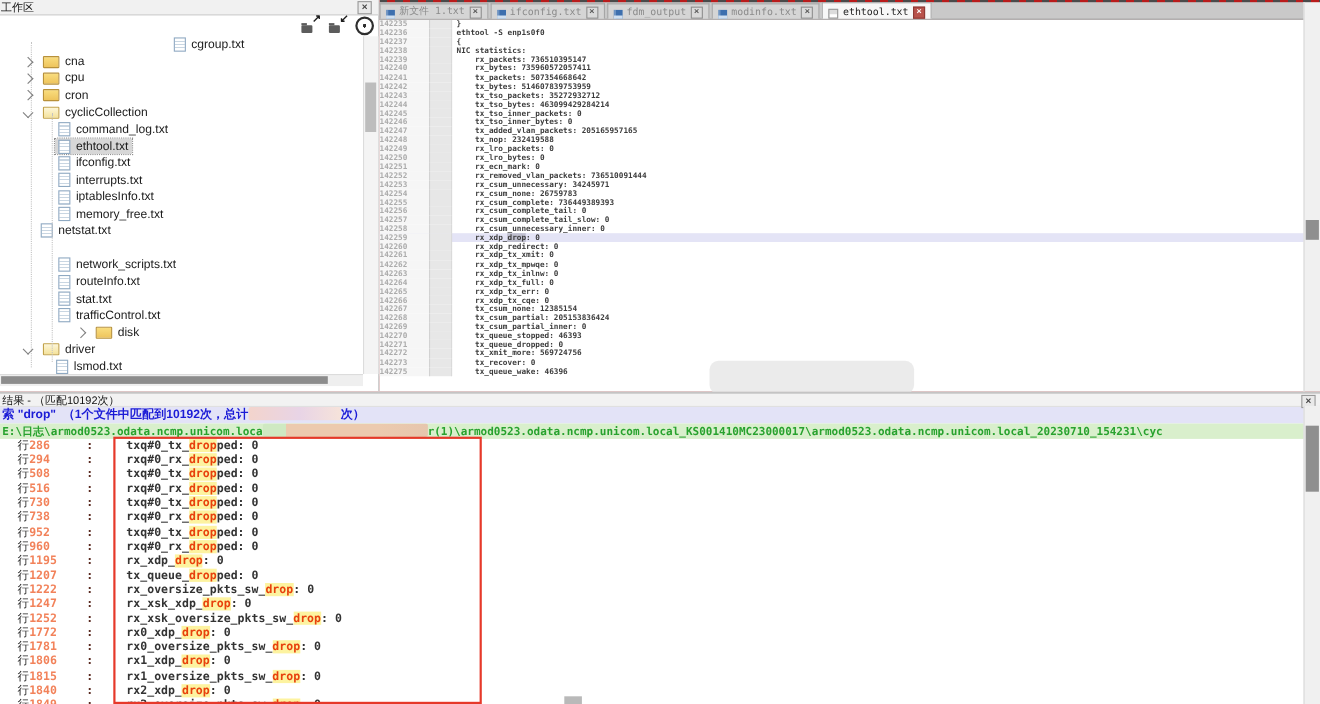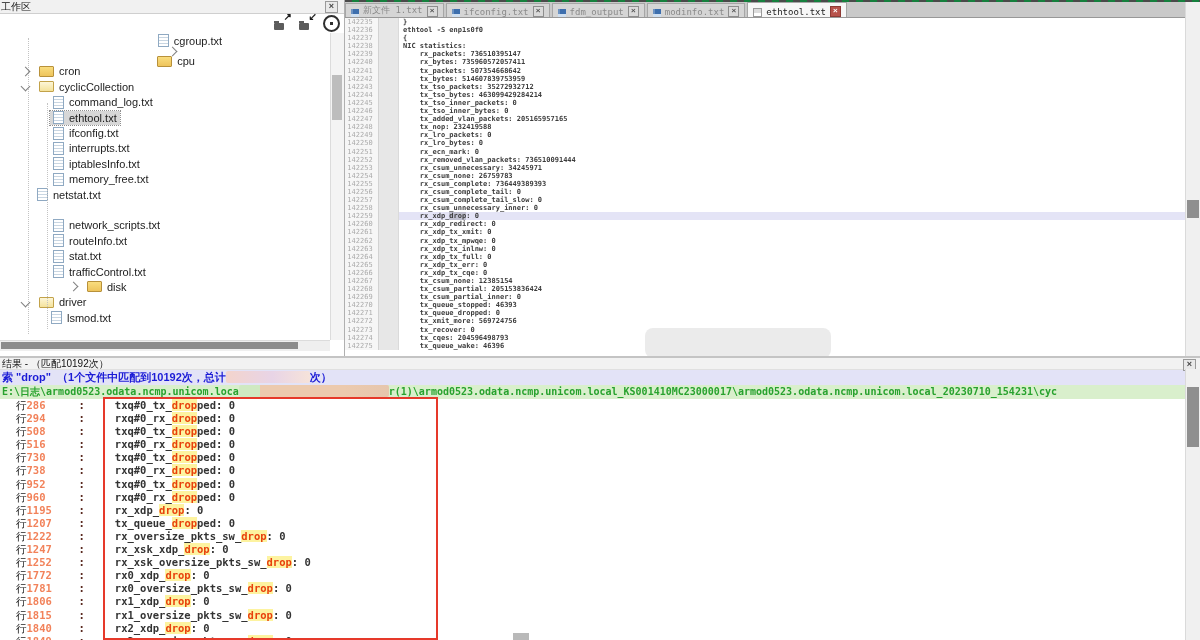--- a/index.html
+++ b/index.html
@@ -1,16 +1,16 @@
 <!DOCTYPE html>
 <html style="--red-box: #e6392a; --match-bg: #fdf3a0; --match-fg: #e8410c; --path-green: #28a22e; --summary-blue: #1b1bd6; --line-orange: #f2825a; --curline-bg: #e4e4f6;"><head>
 <meta charset="utf-8">
 <style>
   html,body{margin:0;padding:0;background:#e8e8e8;}
-  #root{position:relative;width:1200px;height:640px;background:#15803d;overflow:hidden;
+  #root{position:relative;width:1200px;height:640px;background:#b91c1c;overflow:hidden;
         font-family:"Liberation Sans",sans-serif;font-size:11px;color:#222;}
 
   
   #left-panel{position:absolute;left:0;top:0;width:344px;height:356px;background:#fff;
               border-right:1px solid #b0b0b0;}
   #ws-titlebar{position:absolute;left:0;top:0;width:100%;height:13px;background:#f1f1f1;
                border-bottom:1px solid #cfcfcf;display:flex;align-items:center;}
   #ws-title{font-size:10px;color:#111;margin-left:1px;}
   #ws-close{position:absolute;right:6px;top:1px;width:11px;height:10px;border:1px solid #9a9a9a;
             background:#e9e9e9;color:#444;font:bold 9px/9px "Liberation Sans",sans-serif;text-align:center;}
@@ -51,21 +51,21 @@
   .tab.active{background:#f7f7f7;color:#1d1d1d;height:14px;}
   .floppy{width:8px;height:8px;background:#3d6fae;box-shadow:inset 0 -3px 0 #cfdff0,inset 2px 0 0 rgba(255,255,255,.25);
           margin-right:4px;flex:0 0 auto;}
   .tab.active .floppy{background:#dcdcdc;border:1px solid #9a9a9a;box-shadow:inset 0 -3px 0 #ffffff;width:7px;height:7px;}
   .tclose{width:9px;height:9px;margin-left:4px;border:1px solid #8e8e8e;background:#dadada;color:#555;
           font:bold 8px/8px "Liberation Sans",sans-serif;text-align:center;flex:0 0 auto;}
   .tab.active .tclose{background:#b8524b;border-color:#8e3a35;color:#fff;}
   #editor{position:absolute;left:345px;top:18px;width:841px;height:338px;overflow:hidden;background:#fff;}
   .eline{display:flex;height:8.1px;line-height:8.1px;white-space:pre;
          font-family:"DejaVu Sans Mono",monospace;font-size:7px;font-weight:bold;color:#3c3c3c;}
-  .eline .num{flex:0 0 30px;text-align:center;padding-right:3px;color:#ababab;background:#f6f6f6;font-weight:normal;}
+  .eline .num{flex:0 0 30px;text-align:left;padding-right:15px;color:#ababab;background:#f6f6f6;font-weight:bold;}
   .eline .mark{flex:0 0 19px;background:#e7e7e7;border-left:1px solid #d2d2d2;border-right:1px solid #dadada;}
   .eline .txt{padding-left:4px;flex:1 1 auto;}
   .eline.cur{background:var(--curline-bg);}
   .eline .selword{background:#bfbfcf;}
   #editor-vscroll{position:absolute;right:0;top:2px;width:14px;height:354px;background:#f0f0f0;border-left:1px solid #dadada;}
   #editor-vthumb{position:absolute;left:1px;top:198px;width:12px;height:18px;background:#8f8f8f;}
   #editor-redaction{position:absolute;left:645px;top:328px;width:186px;height:30px;
                     background:rgba(234,234,234,.93);border-radius:8px;}
 
   
@@ -120,21 +120,28 @@
     </div>
     <div id="tree">
       <div class="guide" style="left:28px;top:5px;height:296px;"></div>
       <div class="guide" style="left:47px;top:70px;height:226px;"></div>
     <div class="trow" style="padding-left: 50px; justify-content: center;">
           <span class="labelwrap">
             <span class="ticon icon-file"></span>
             <span class="tlabel">cgroup.txt</span>
           </span>
         </div>
-        <div class="trow" style="padding-left: 22px; flex-direction: column;">
+        <div class="trow" style="padding-left: 22px;">
+          <span class="chev closed"></span>
+          <span class="labelwrap">
+            <span class="ticon icon-folder"></span>
+            <span class="tlabel">cna</span>
+          </span>
+        </div>
+        <div class="trow" style="padding-left: 22px;">
           <span class="chev closed"></span>
           <span class="labelwrap">
             <span class="ticon icon-folder"></span>
             <span class="tlabel">cpu</span>
           </span>
         </div>
         <div class="trow" style="padding-left: 22px;">
           <span class="chev closed"></span>
           <span class="labelwrap">
             <span class="ticon icon-folder"></span>
@@ -305,21 +312,20 @@
       <div class="eline"><span class="num">142264</span><span class="mark"></span><span class="txt">    rx_xdp_tx_full: 0</span></div>
       <div class="eline"><span class="num">142265</span><span class="mark"></span><span class="txt">    rx_xdp_tx_err: 0</span></div>
       <div class="eline"><span class="num">142266</span><span class="mark"></span><span class="txt">    rx_xdp_tx_cqe: 0</span></div>
       <div class="eline"><span class="num">142267</span><span class="mark"></span><span class="txt">    tx_csum_none: 12385154</span></div>
       <div class="eline"><span class="num">142268</span><span class="mark"></span><span class="txt">    tx_csum_partial: 205153836424</span></div>
       <div class="eline"><span class="num">142269</span><span class="mark"></span><span class="txt">    tx_csum_partial_inner: 0</span></div>
       <div class="eline"><span class="num">142270</span><span class="mark"></span><span class="txt">    tx_queue_stopped: 46393</span></div>
       <div class="eline"><span class="num">142271</span><span class="mark"></span><span class="txt">    tx_queue_dropped: 0</span></div>
       <div class="eline"><span class="num">142272</span><span class="mark"></span><span class="txt">    tx_xmit_more: 569724756</span></div>
       <div class="eline"><span class="num">142273</span><span class="mark"></span><span class="txt">    tx_recover: 0</span></div>
-      <div class="eline"><span class="num">142274</span><span class="mark"></span><span class="txt">    tx_cqes: 204596498793</span></div>
       <div class="eline"><span class="num">142275</span><span class="mark"></span><span class="txt">    tx_queue_wake: 46396</span></div>
     </div>
   <div id="editor-vscroll">
     <div id="editor-vthumb"></div>
   </div>
   <div id="editor-redaction"></div>
 
   <section id="results">
     <div id="rheader">
       <span>结果 -  （匹配10192次）</span>

